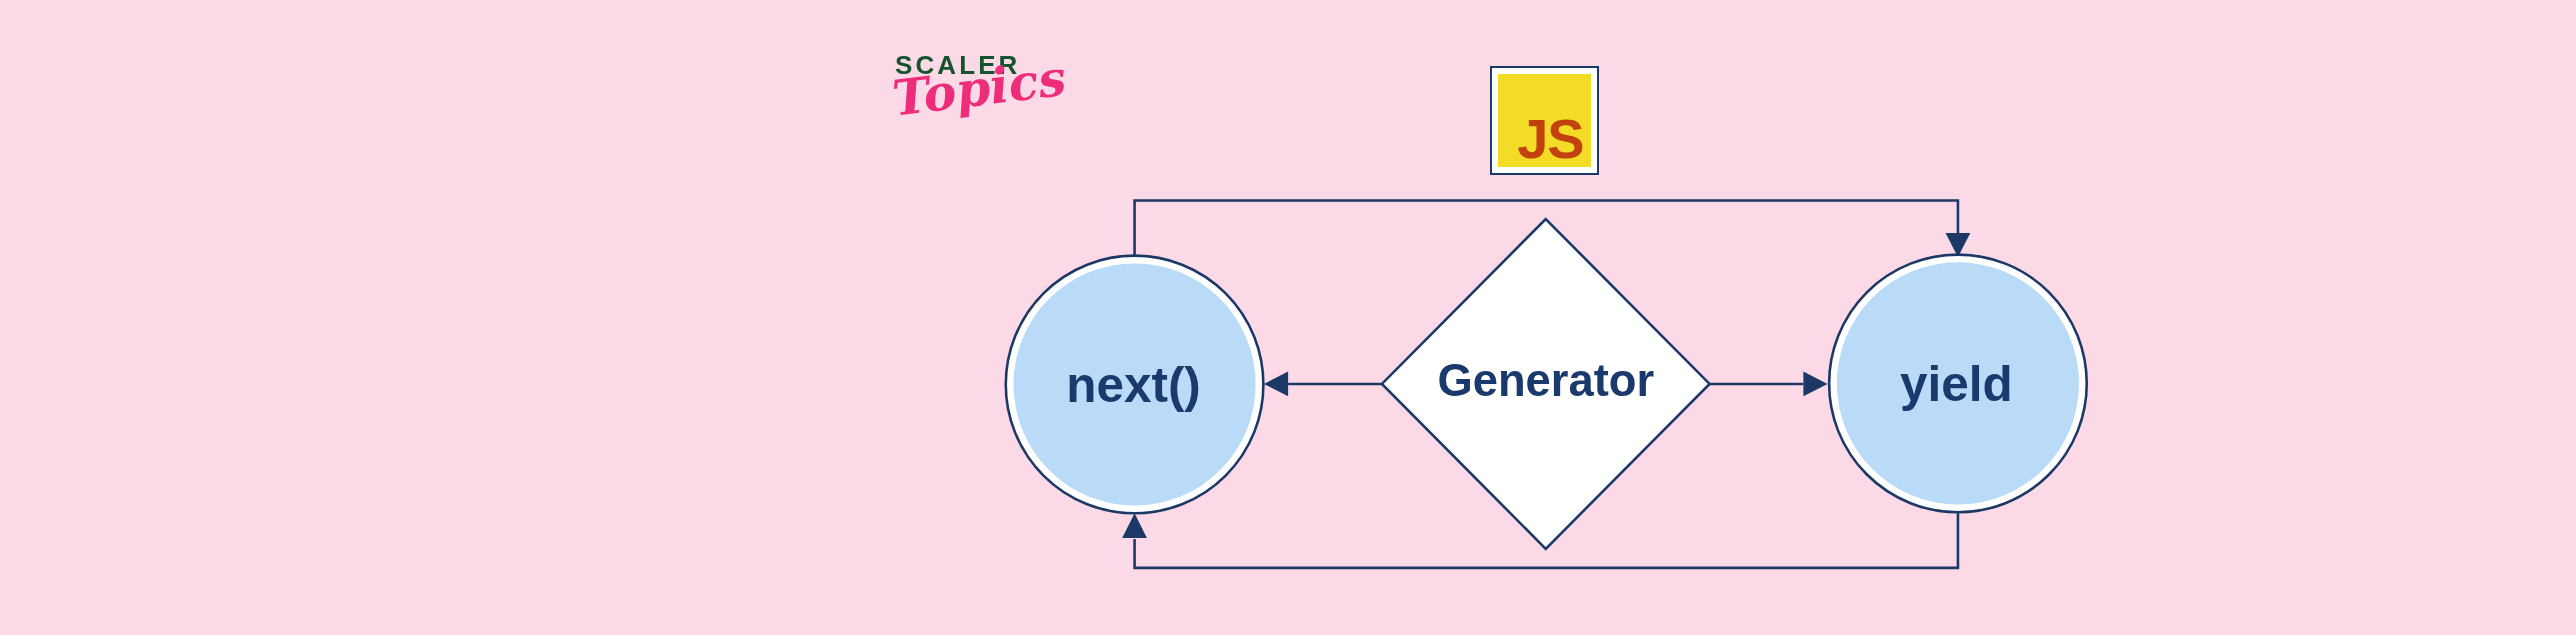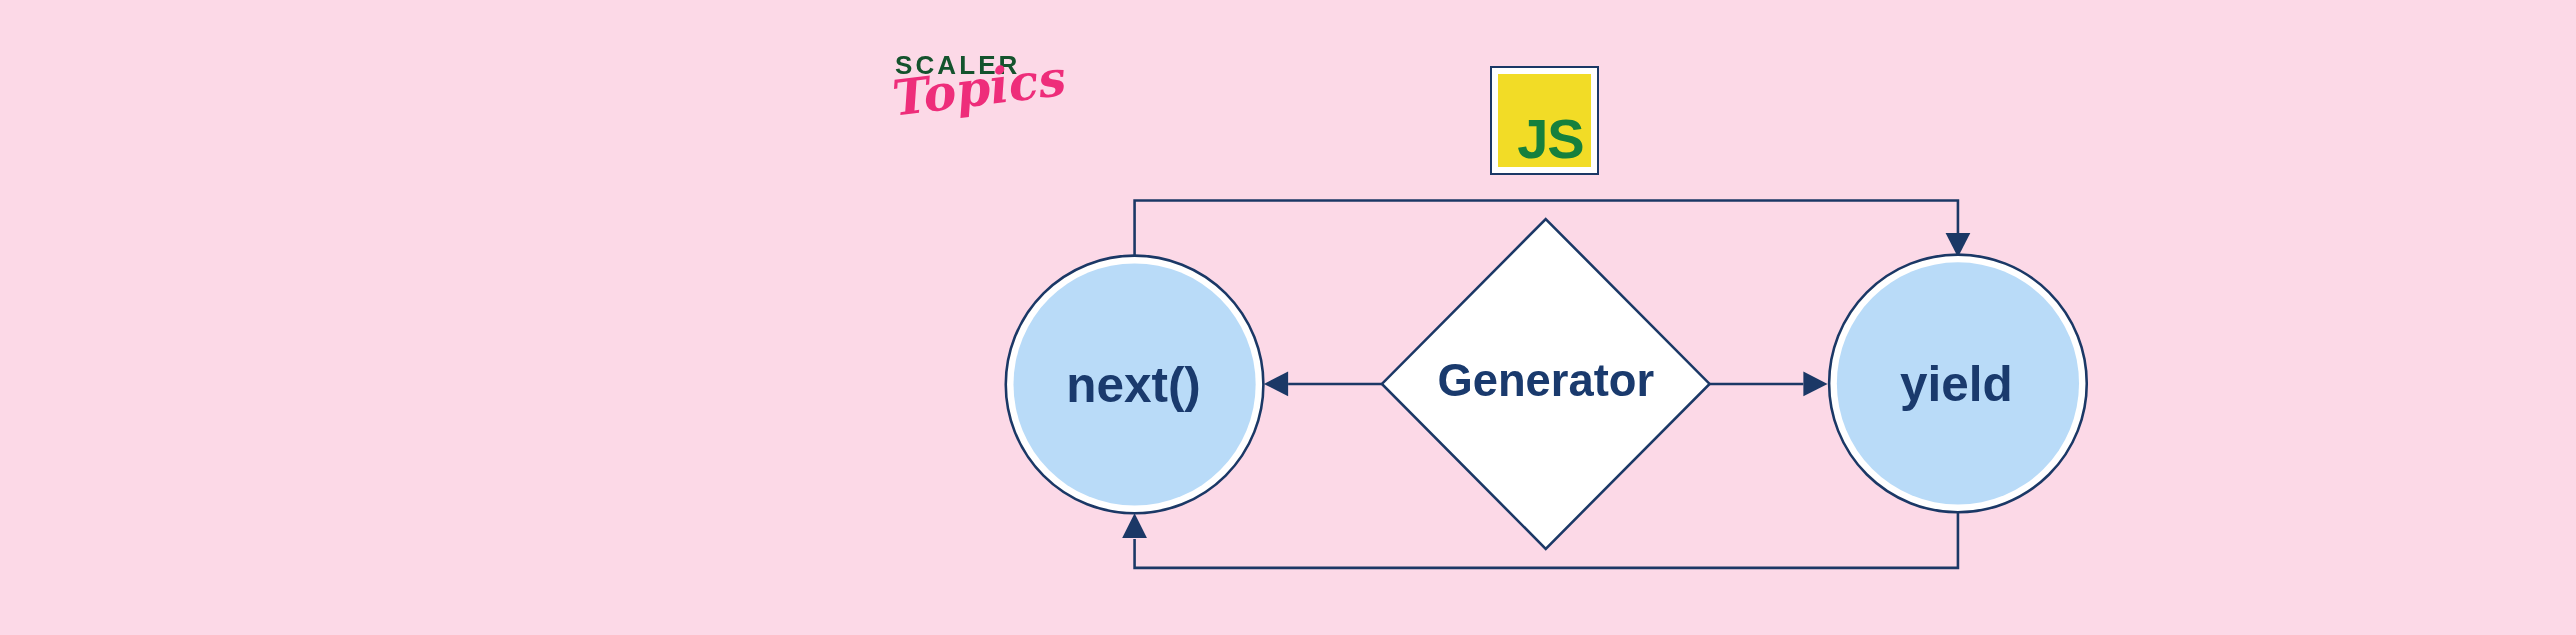--- a/index.html
+++ b/index.html
@@ -60,21 +60,21 @@
   }
   .js-badge-inner {
     width: 100%;
     height: 100%;
     background: #f2dc26;
     display: flex;
     align-items: flex-end;
     justify-content: flex-end;
   }
   .js-badge-label {
-    color: #15803d;
+    color: #c2410c;
     font-weight: bold;
     font-size: 56px;
     line-height: 0.82;
     padding: 0 7.2px 5.2px 0;
     letter-spacing: -1px;
   }
 
   
   .edge {
     fill: none;

